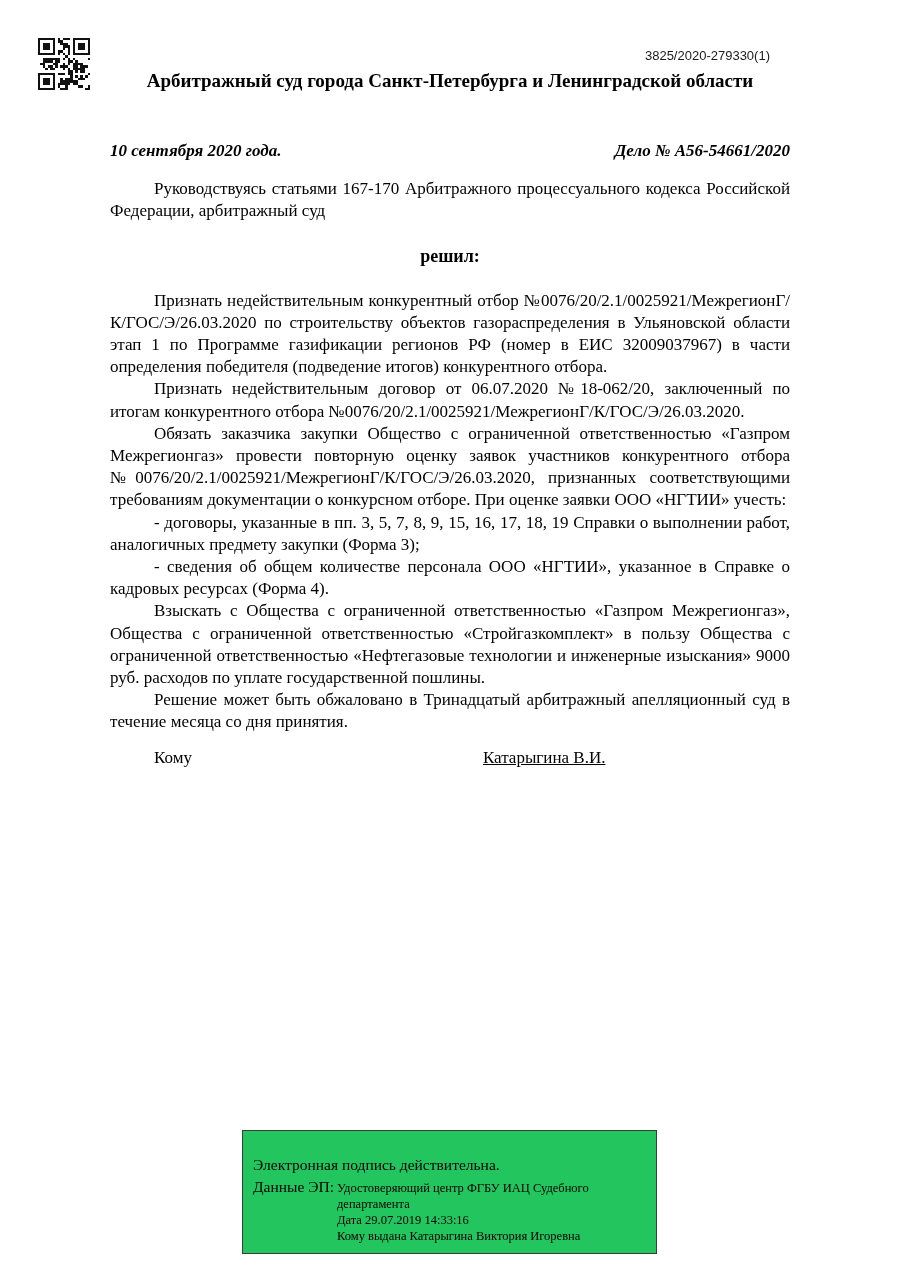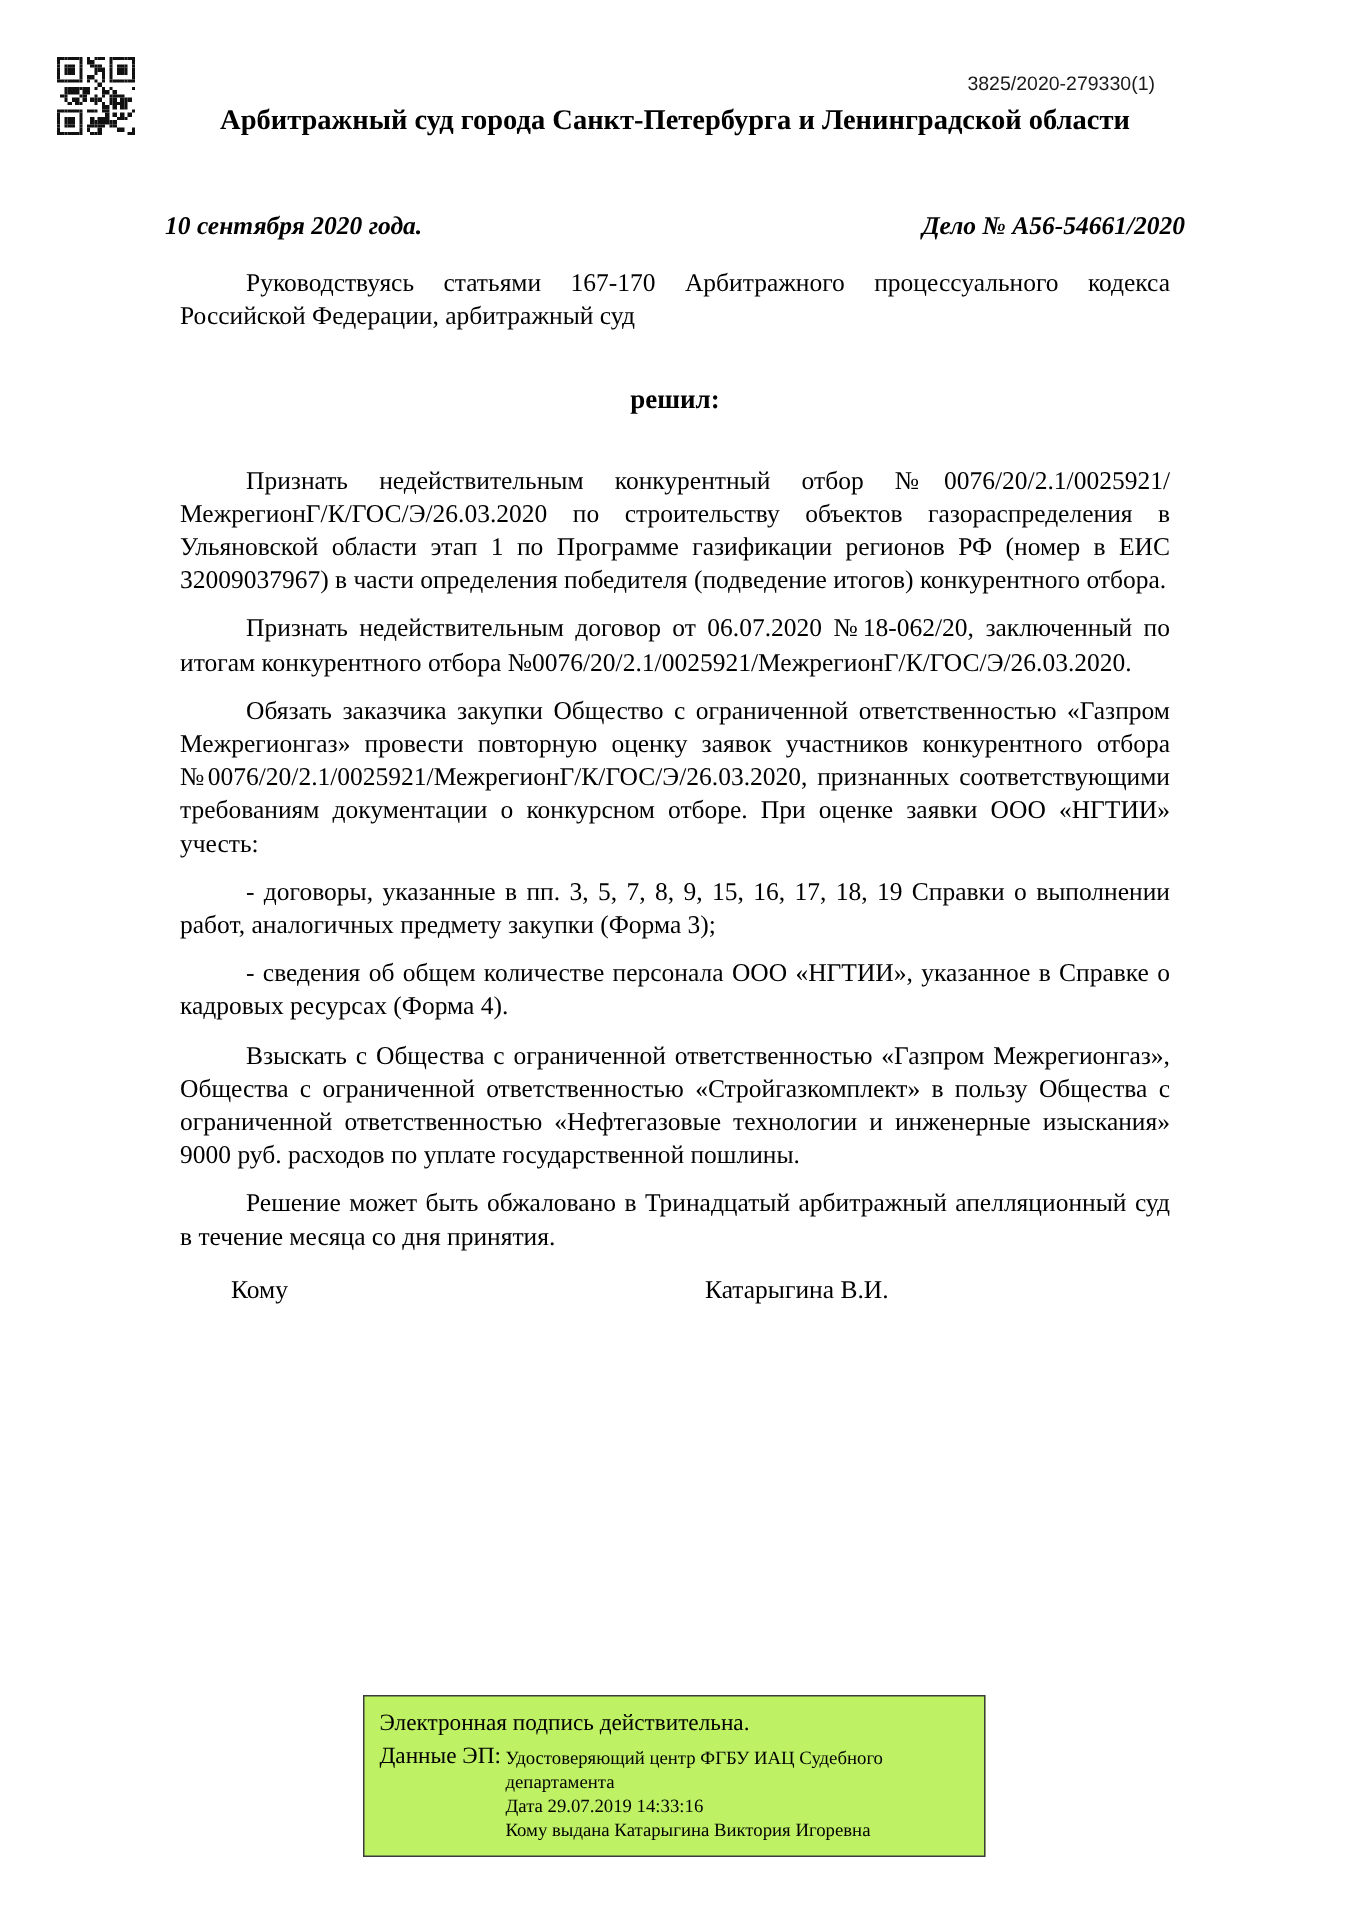--- a/index.html
+++ b/index.html
@@ -46,44 +46,44 @@
     font-weight:bold;
     font-style:italic;
     font-size:17px;
   }
   .body-text {
     margin:17px 110px 0;
     font-size:17px;
     line-height:22.2px;
     text-align:justify;
   }
-  .body-text p { margin:10px; text-indent:44px; }
+  .body-text p { margin:0; text-indent:44px; }
   .reshil {
     text-align:center !important;
     text-indent:0 !important;
     font-weight:bold;
     font-size:18px;
     padding:23px 0 22px;
   }
   .judge-row {
     position:relative;
     margin:14px 110px 0;
     font-size:17px;
     height:22px;
   }
   .judge-label { position:absolute; left:44px; top:0; }
-  .judge-name  { position:absolute; left:360px; top:0; }
+  .judge-name  { position:absolute; left:373px; top:0;text-decoration:underline; }
   .sig-box {
     position:absolute;
     left:242px; top:1130px;
     width:415px; min-height:96px;
     box-sizing:border-box;
     border:1px solid #3c3c3c;
-    padding:8px 10px 9px;
-    background:#bef264;
+    padding:24px 10px 9px;
+    background:#22c55e;
   }
   .sig-valid { font-size:15.5px; line-height:19px; }
   .sig-row { display:flex; margin-top:4px; }
   .sig-label { font-size:15.5px; width:84px; flex:none; }
   .sig-details { font-size:12.5px; line-height:16px; width:262px; padding-top:2px; }
   .sig-details div { margin:0; }
 </style>
 </head>
 <body>
 

